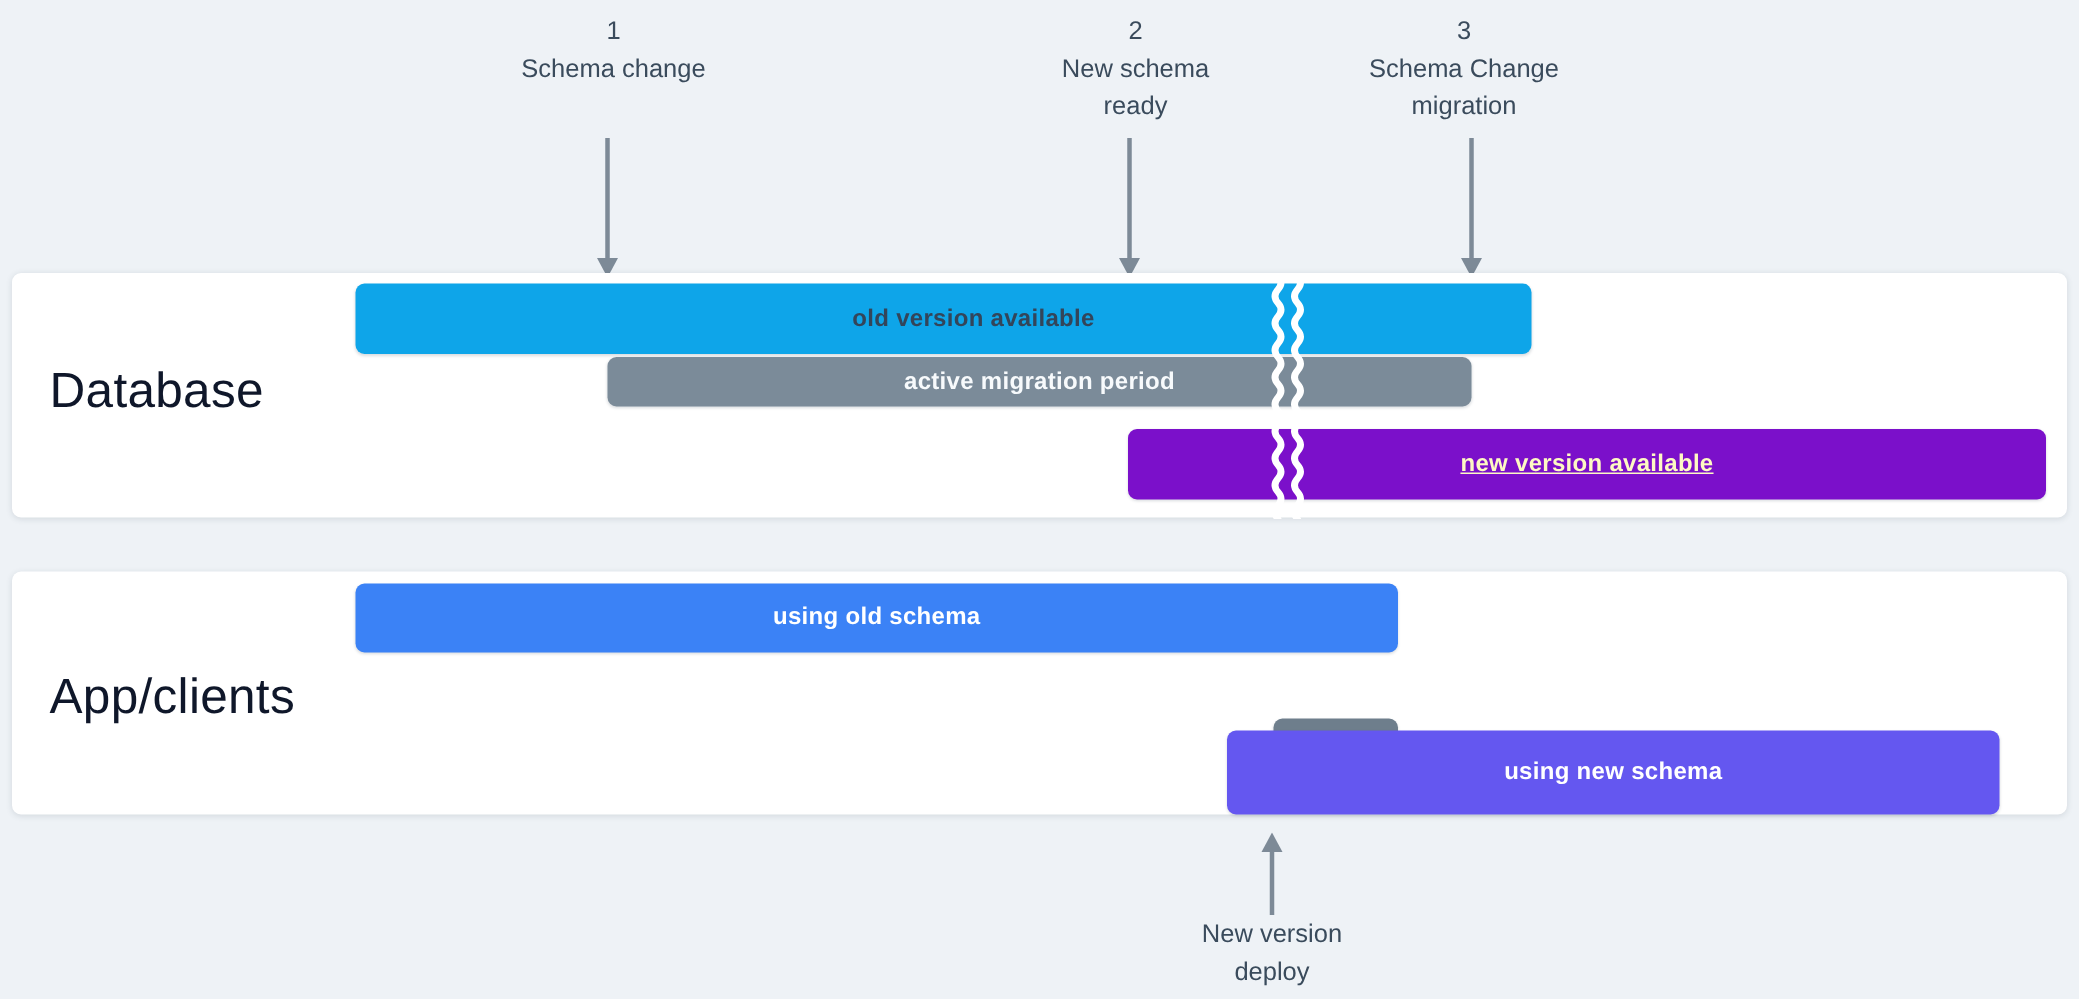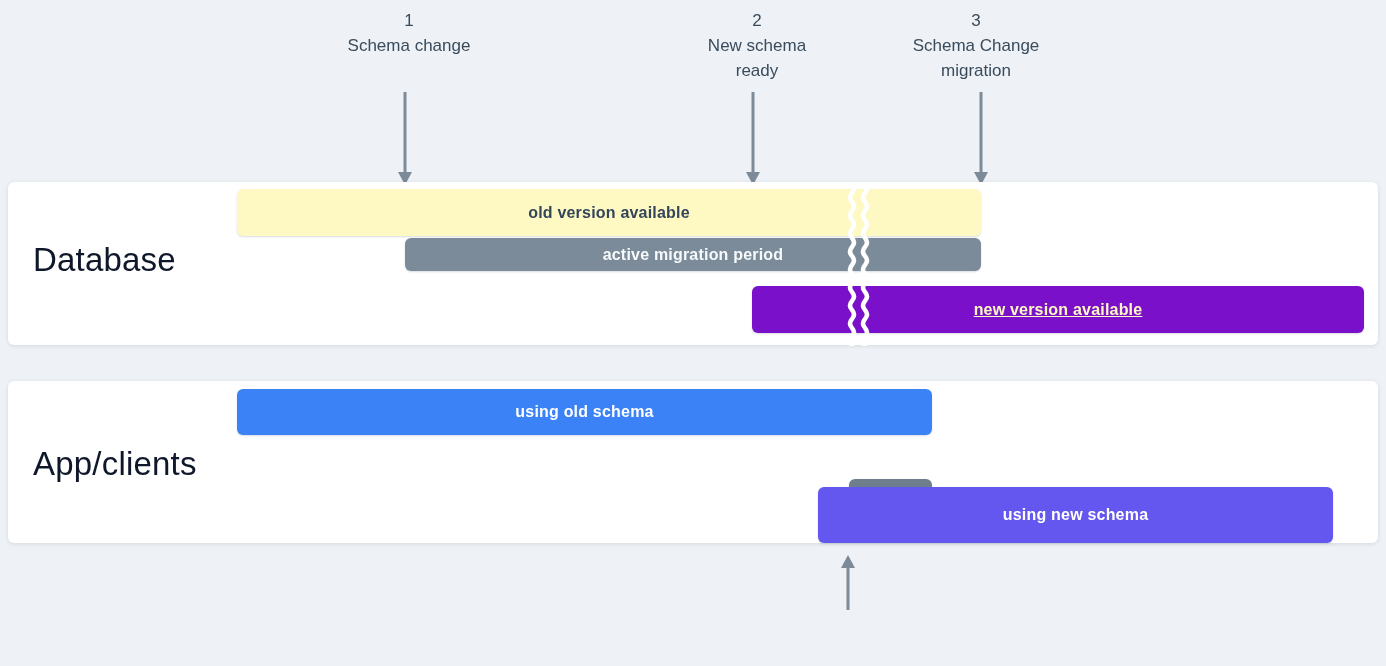--- a/index.html
+++ b/index.html
@@ -126,21 +126,21 @@
     <polygon points="1,82 15,82 8,95" fill="#7d8a97"></polygon>
   </svg>
   <svg class="arrow-svg arr-3" width="16" height="95">
     <line x1="8" y1="2" x2="8" y2="83" stroke="#7d8a97" stroke-width="3"></line>
     <polygon points="1,82 15,82 8,95" fill="#7d8a97"></polygon>
   </svg>
 
   <div class="card card-db"></div>
   <div class="lane-title title-db">Database</div>
 
-  <div class="bar bar-old" style="background-color: #fef9c3; color: rgb(51, 69, 90);">
+  <div class="bar bar-old" style="background-color: #0ea5e9; color: rgb(51, 69, 90); padding-left: 40px;">
     <span>old version available</span>
   </div>
   <div class="bar bar-migration" style="background-color: rgb(123, 139, 153); color: rgb(247, 250, 252);">
     <span>active migration period</span>
   </div>
   <div class="bar bar-new" style="background-color: rgb(123, 16, 202); color: #fef9c3; text-decoration: underline;">
     <span>new version available</span>
   </div>
 
   <svg class="break-svg" width="28" height="162" viewBox="0 0 28 162">
@@ -158,14 +158,18 @@
     <span>roll out</span>
   </div>
   <div class="bar bar-using-new" style="background-color: rgb(100, 87, 240); color: rgb(255, 255, 255);">
     <span>using new schema</span>
   </div>
 
   <svg class="arrow-svg arr-deploy" width="16" height="55">
     <line x1="8" y1="12" x2="8" y2="55" stroke="#7d8a97" stroke-width="3"></line>
     <polygon points="1,13 15,13 8,0" fill="#7d8a97"></polygon>
   </svg>
+  <div class="deploy-note">
+    <span>New version</span>
+    <span>deploy</span>
+  </div>
 
 </div>
 
 </body></html>

